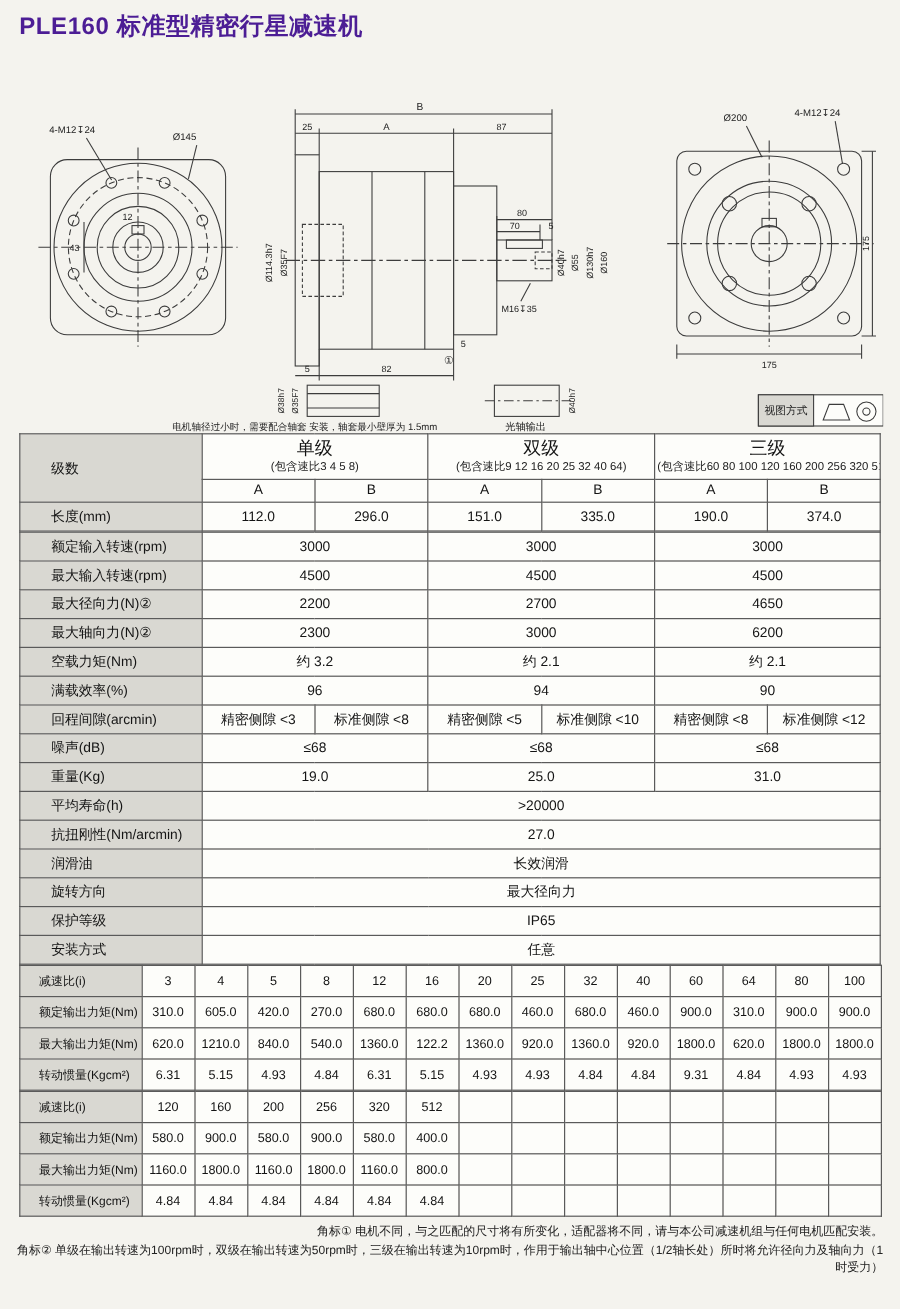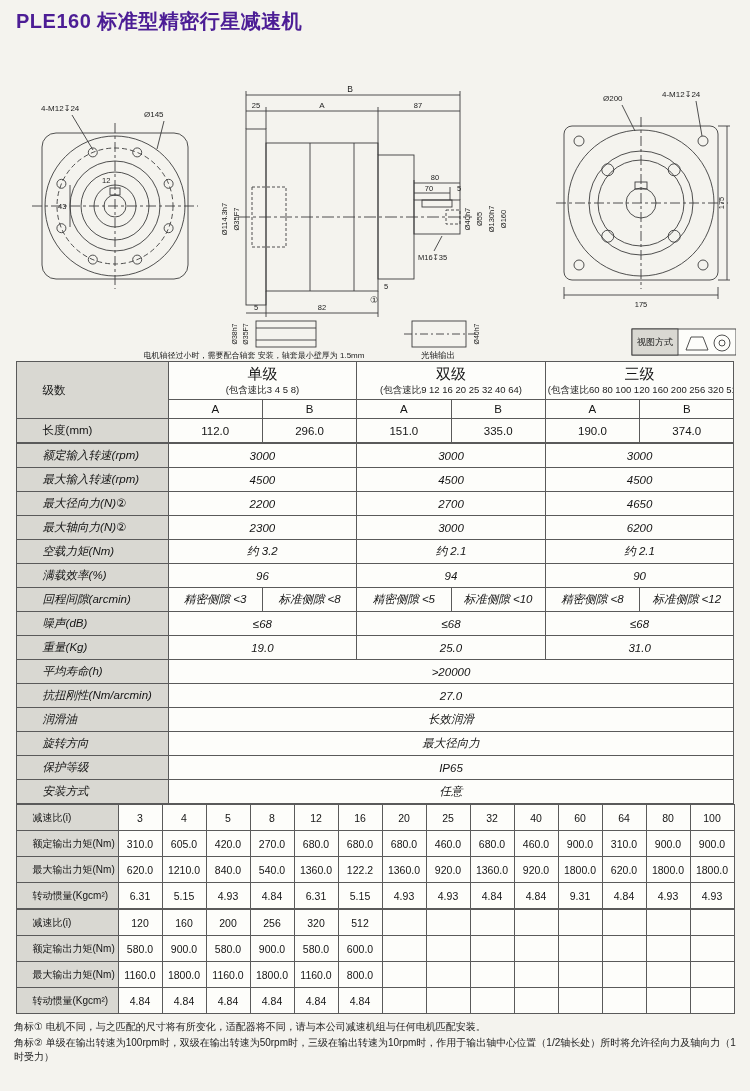--- a/index.html
+++ b/index.html
@@ -19,23 +19,23 @@
   }
   .spec td, .ratio td {
     border:1px solid #5a5a5a; background:#fdfdfa; text-align:center; vertical-align:middle;
     font-size:11.5px; color:#141414; padding:1px 2px; white-space:nowrap; overflow:hidden;
   }
   .spec td.lab, .ratio td.lab { background:#d9d8d2; text-align:left; padding-left:26px; }
   .ratio td { font-size:10.5px; }
   .ratio td.lab { padding-left:16px; font-size:10px;margin-top:32px; }
   .gname { font-size:15px; line-height:1.25; }
   .gsub  { font-size:9.5px; line-height:1.2; color:#222; }
-  .mt12 { margin-top:12px;font-style:italic; } .mt14 { margin-top:14px; } .mt10 { margin-top:10px; } .mt6 { margin-top:6px; }
+  .mt12 { margin-top:12px; } .mt14 { margin-top:14px; } .mt10 { margin-top:10px; } .mt6 { margin-top:6px; }
   .footnotes { margin:6px auto 0 auto; width:722px; font-size:10px; line-height:1.4; color:#222; }
-  .footnotes p { margin:0 0 2px 0; }
+  .footnotes p { margin:0 0 2px 0;text-align:right; }
 </style>
 </head>
 <body>
 
 <div class="page">
 
   <div class="title">PLE160 标准型精密行星减速机</div>
 
   <svg width="722" height="324" viewBox="0 0 722 324">
     <g stroke="#3c3c3c" stroke-width="0.9" fill="none">
@@ -405,21 +405,21 @@
           <td></td>
           <td></td>
         </tr>
       <tr style="height:26px">
         <td class="lab">额定输出力矩(Nm)</td>
       <td>580.0</td>
           <td>900.0</td>
           <td>580.0</td>
           <td>900.0</td>
           <td>580.0</td>
-          <td>600.0</td>
+          <td>400.0</td>
           <td></td>
           <td></td>
           <td></td>
           <td></td>
           <td></td>
           <td></td>
           <td></td>
           <td></td>
         </tr>
       <tr style="height:26px">

